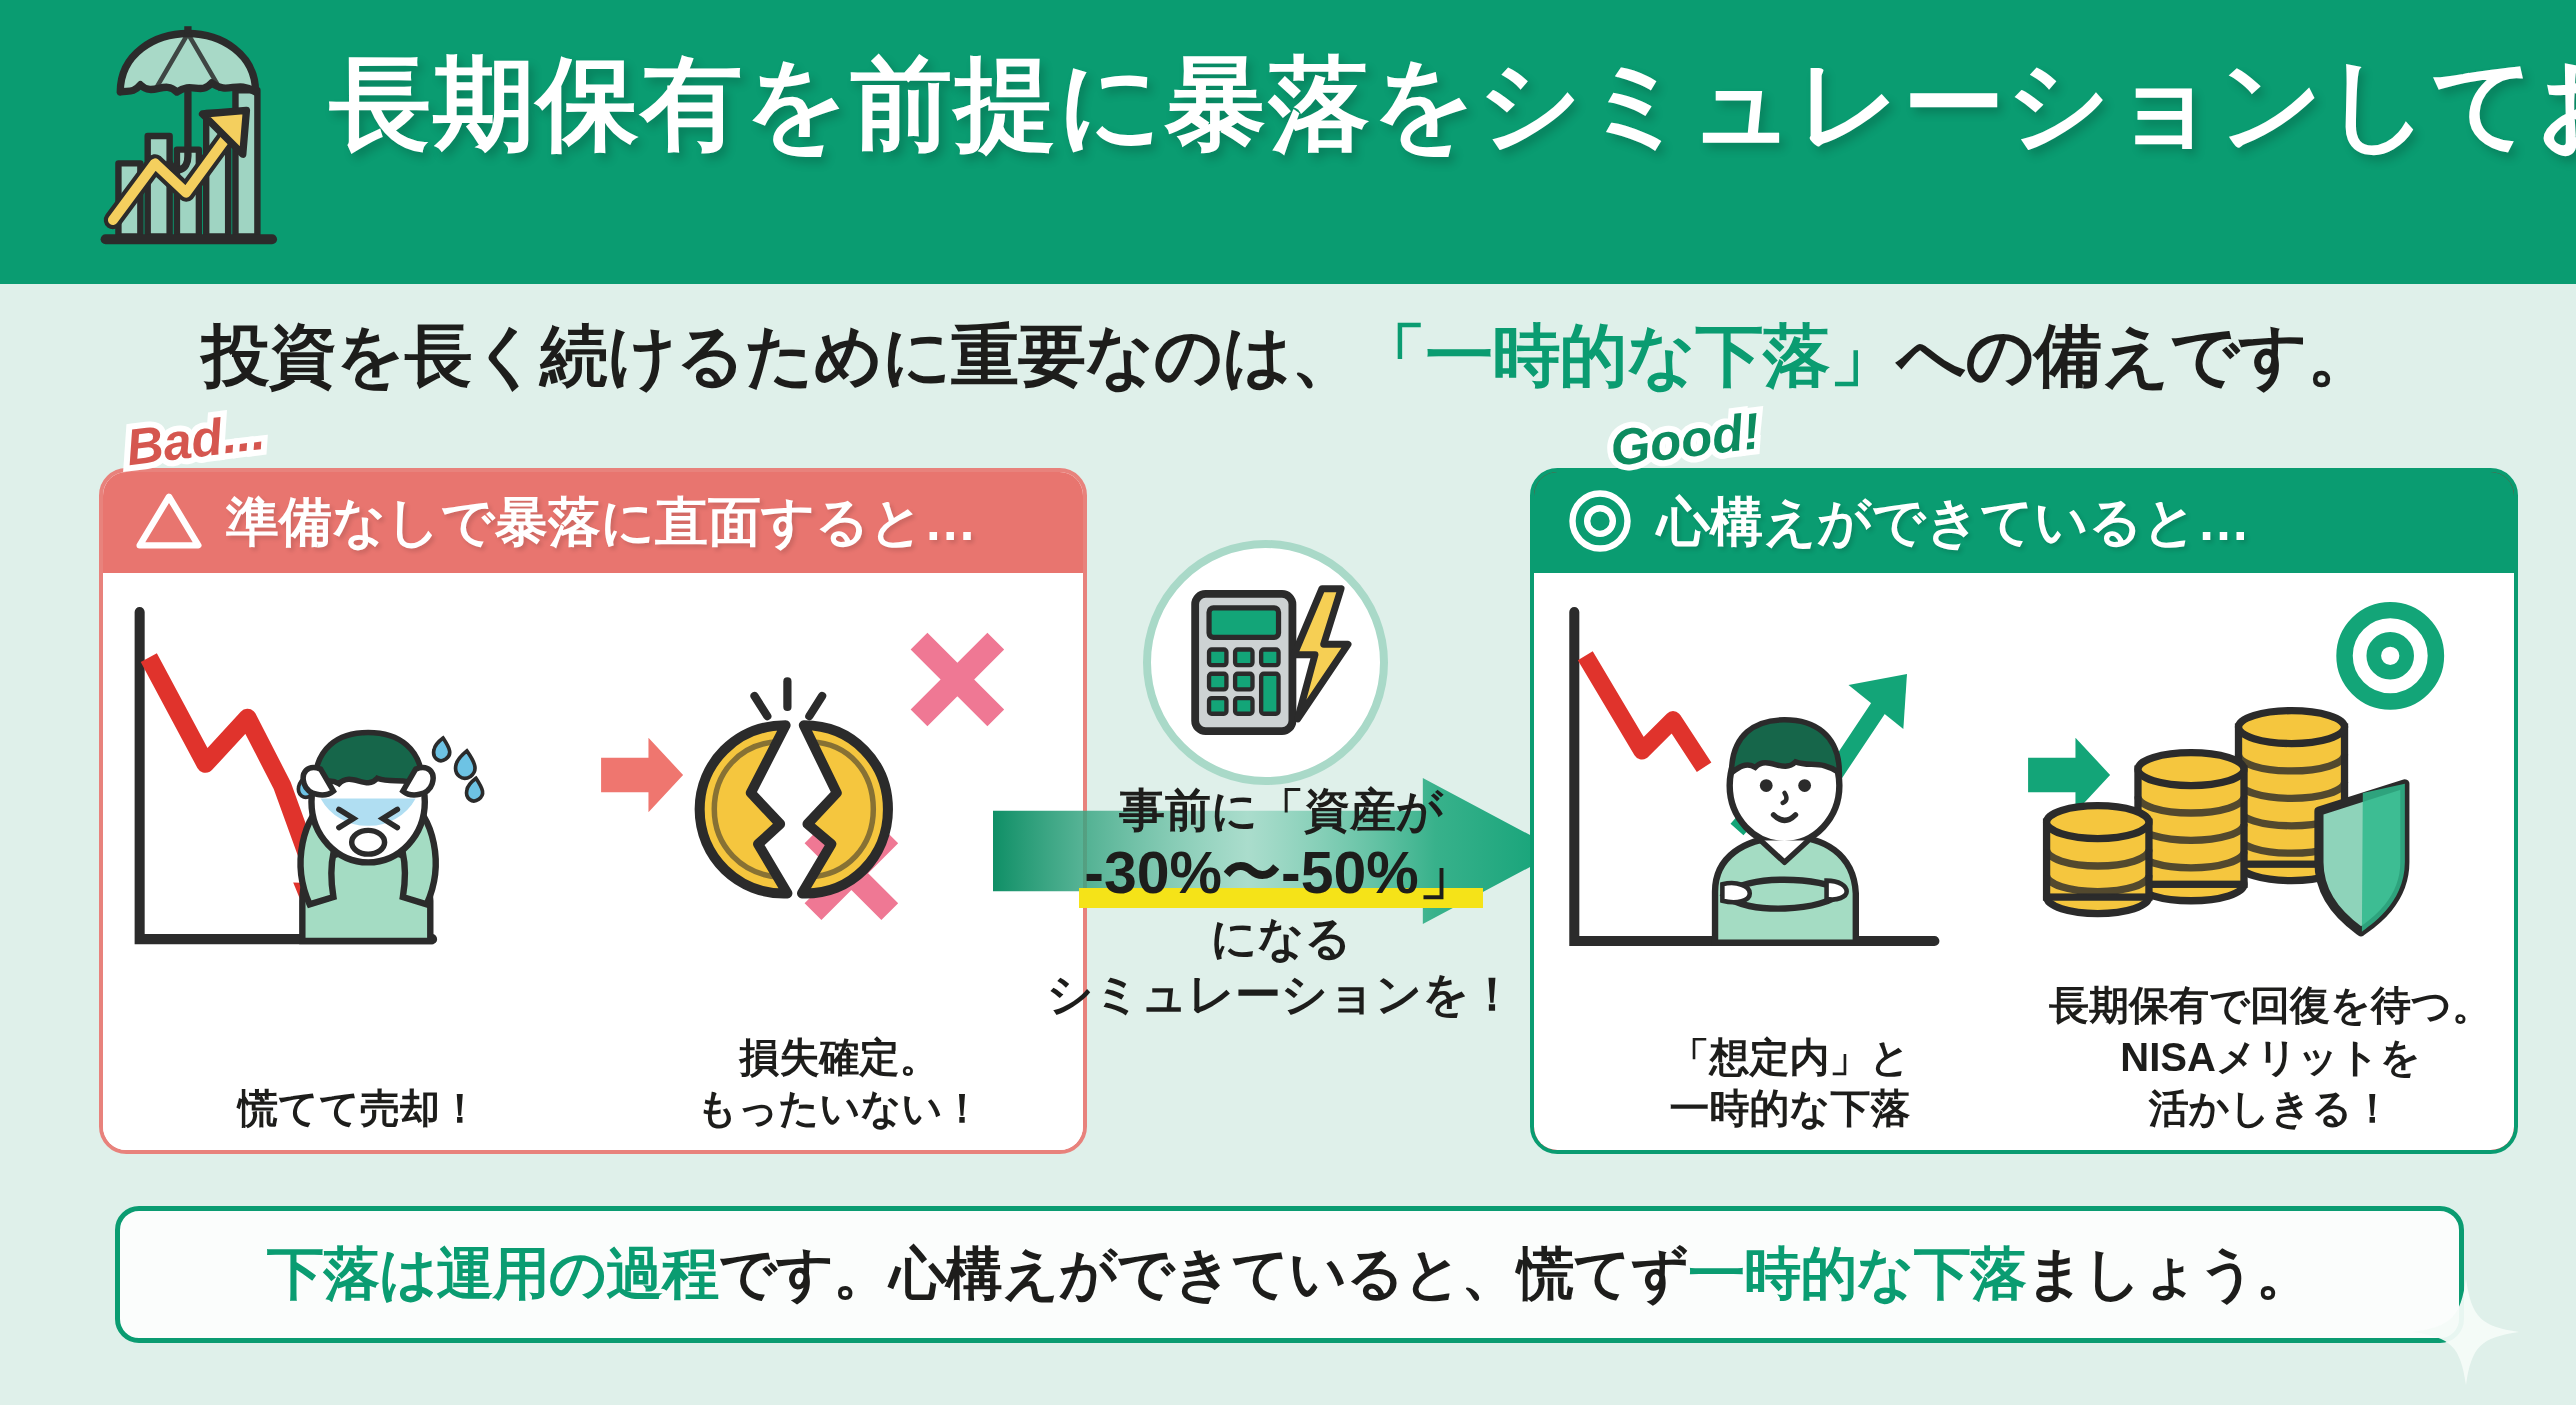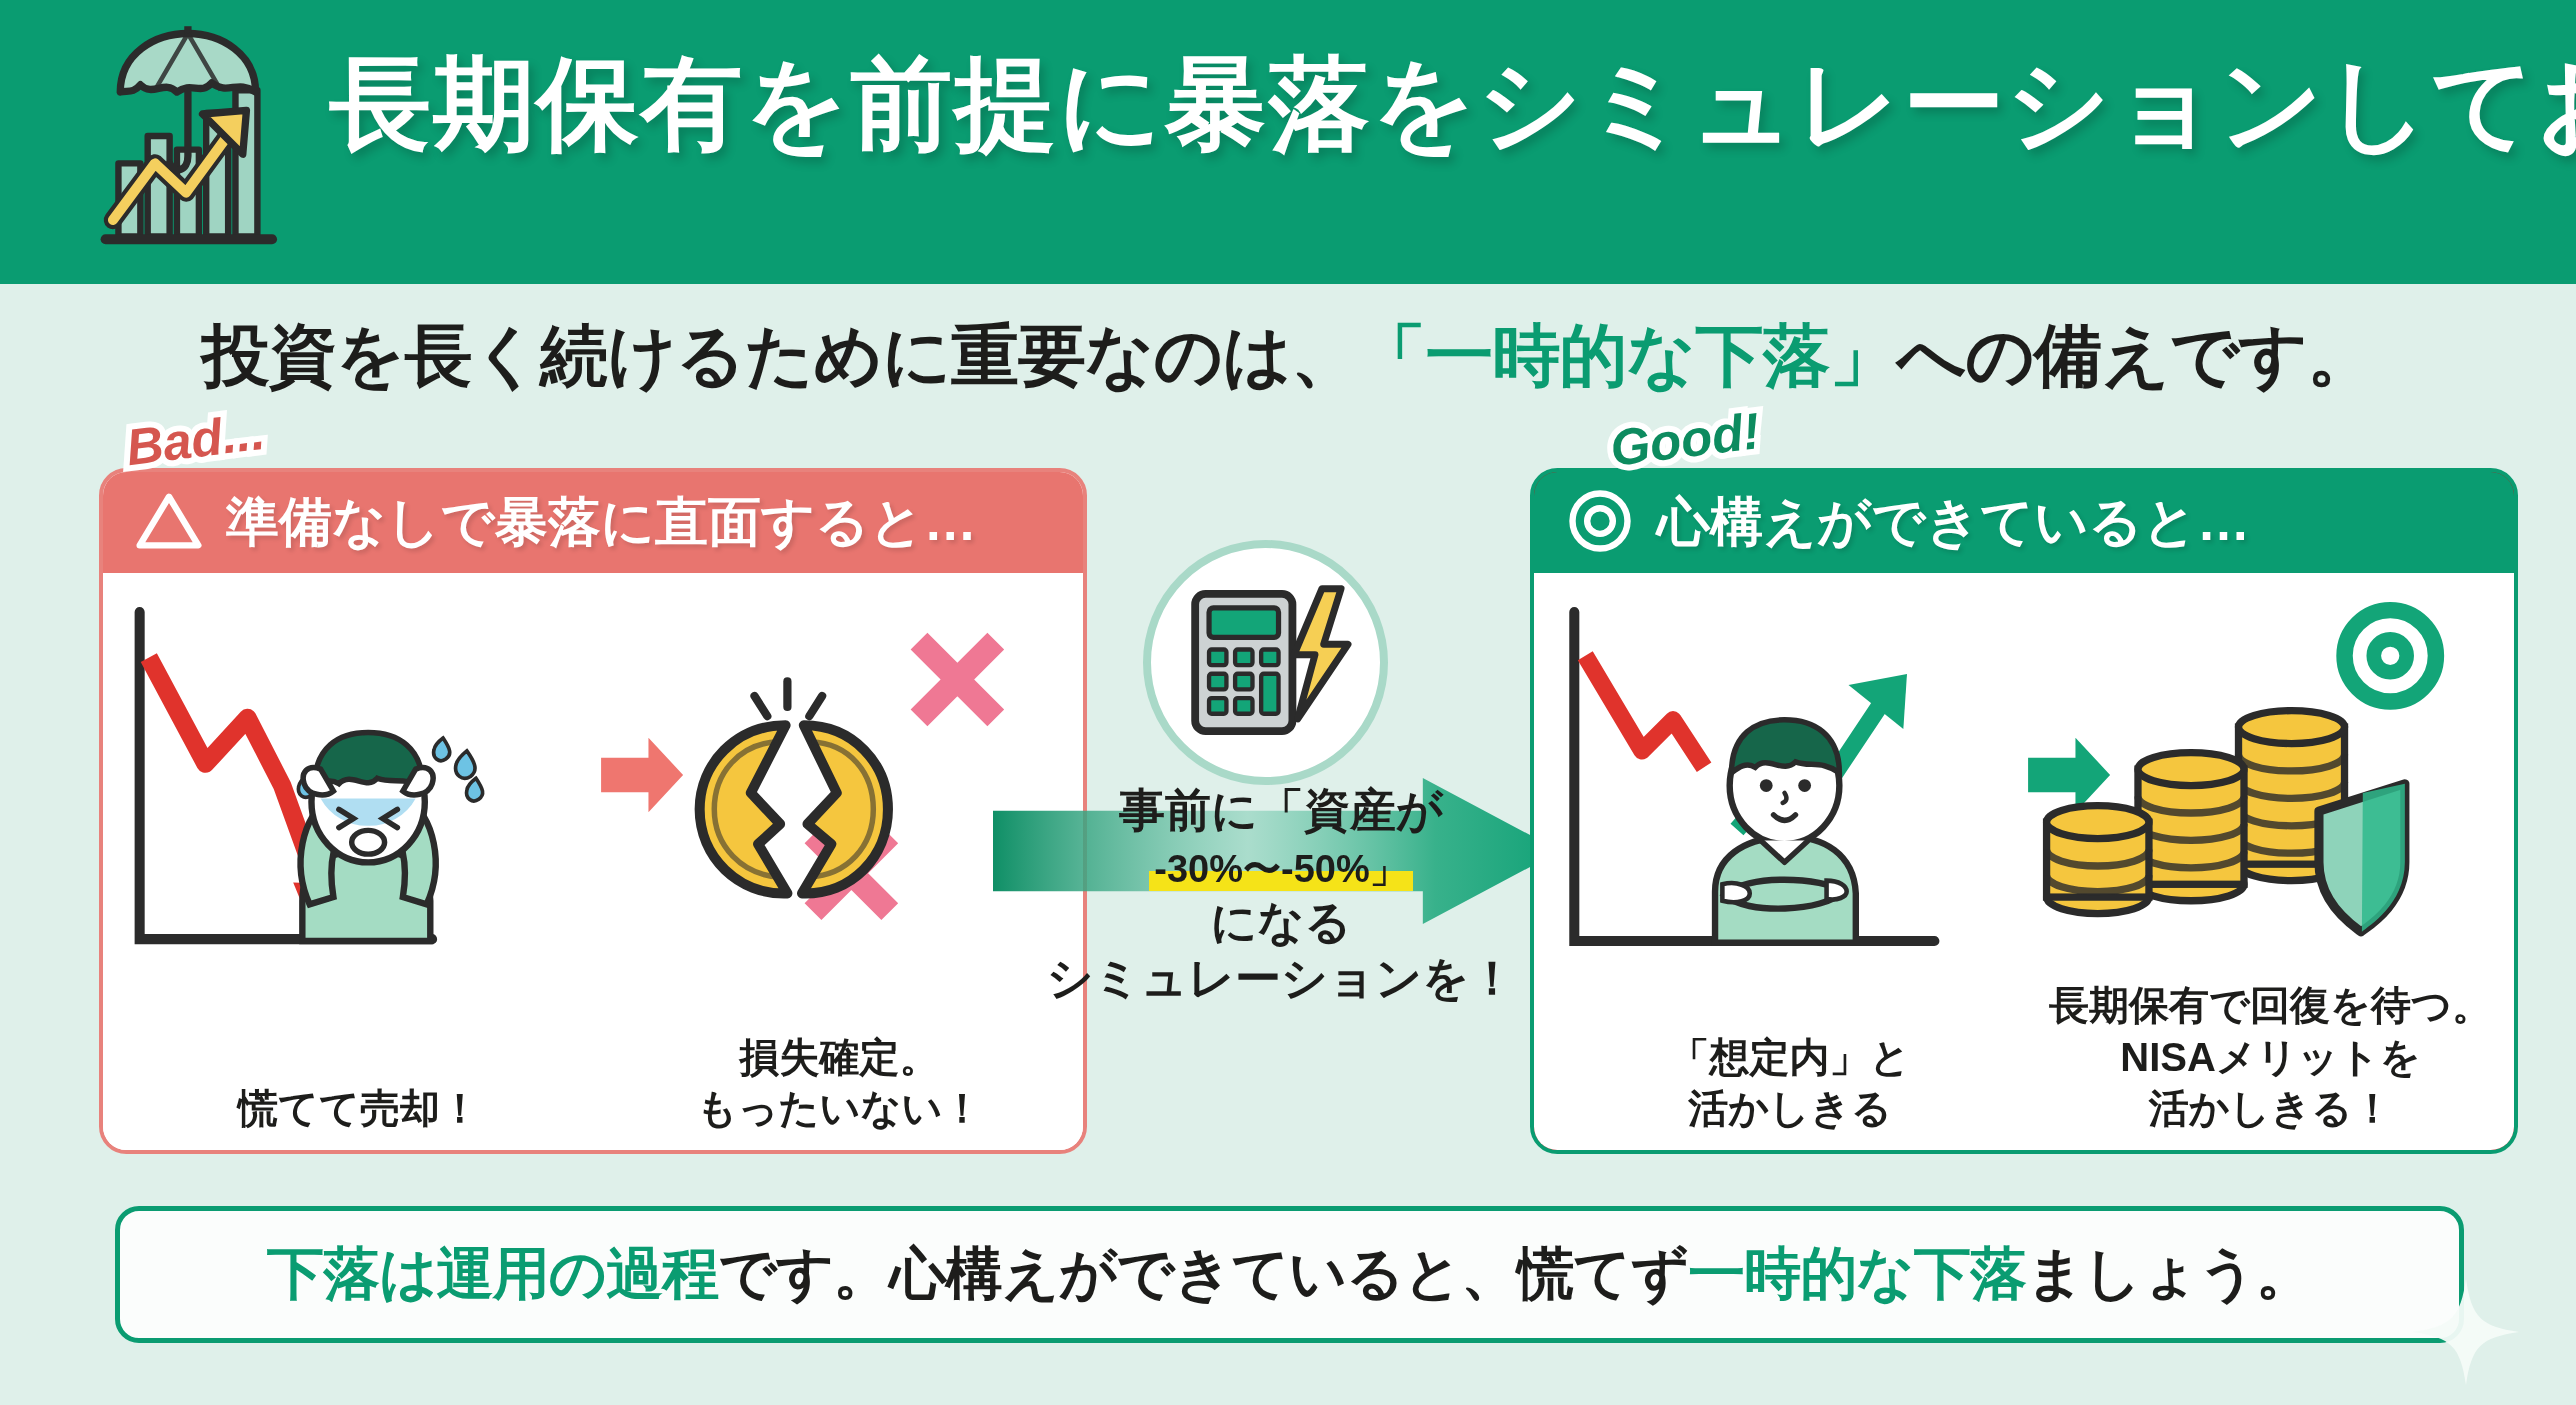--- a/index.html
+++ b/index.html
@@ -88,21 +88,21 @@
     position: absolute; left: 1143px; top: 540px; width: 245px; height: 245px;
     border-radius: 50%; background: #ffffff; border: 8.2px solid #a9d9c8;
     display:flex; align-items:center; justify-content:center;
   }
   .center-text {
     position: absolute; left: 1043px; top: 782px; width: 476px;
     text-align: center; font-size: 46px; font-weight: bold; color: #1d1d1b;
     line-height: 1.22; z-index: 20;
   }
   .center-text .big {
-    font-size: 38px; display:inline-block; position: relative;
+    font-size: 59px; display:inline-block; position: relative;
   }
   .center-text .big::after {
     content:""; position:absolute; left:-5.5px; right:-5.5px; bottom:1.8px; height: 20px;
     background:#f5e318; z-index:-1;
   }
 
   
   .footer {
     position: absolute; left: 115px; top: 1206px; width: 2349px; height: 137px;
     background: #fbfdfc; border: 5.5px solid #0a9c71; border-radius: 24px;
@@ -314,21 +314,21 @@
             <path d="M262 246 q12 12 24 0" fill="none" stroke="#2b2b2b" stroke-width="6" stroke-linecap="round"></path>
 
             <path d="M248 274 L274 298 L300 274" fill="#fff" stroke="#2b2b2b" stroke-width="6" stroke-linejoin="round"></path>
 
             <path d="M208 334 C232 310 316 314 338 330 C318 352 232 356 208 334 Z" fill="#a4dcc3" stroke="#2b2b2b" stroke-width="7"></path>
             <path d="M206 322 c16 -4 30 2 30 10 c0 8 -14 12 -30 8 z" fill="#fff" stroke="#2b2b2b" stroke-width="5"></path>
             <path d="M320 318 c14 0 22 6 22 12 c0 6 -10 10 -22 8 z" fill="#fff" stroke="#2b2b2b" stroke-width="5"></path>
           </svg>
         </div>
         <div class="cap">「想定内」と
-活かしきる</div>
+一時的な下落</div>
       </div>
 
       <div style="position:absolute; left:494px; top:161px; width:84px; height:82px;">
         <svg viewBox="0 0 92 90" width="84" height="82">
           <path d="M0 26 H52 V4 L90 45 L52 86 V64 H0 Z" fill="#13a578"></path>
         </svg>
       </div>
 
       <div class="cell" style="left:494px; width:485px;">
         <div class="art">

